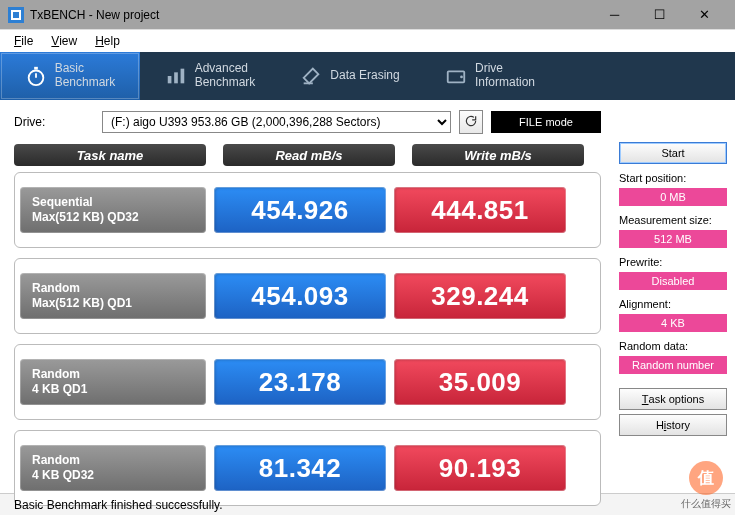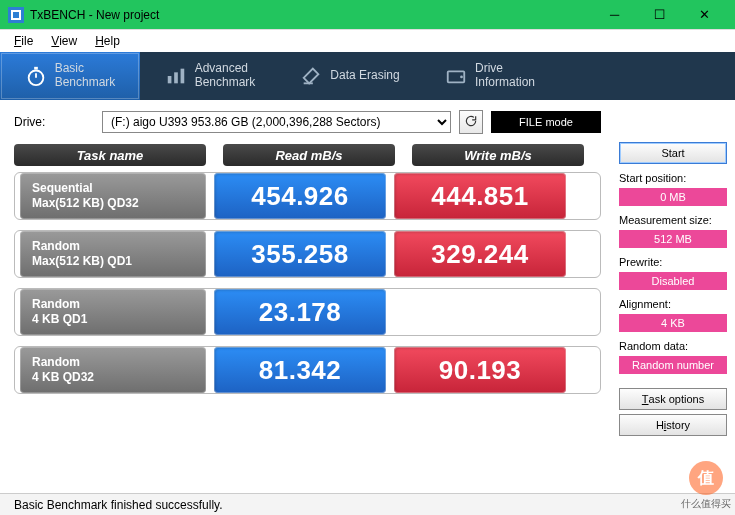--- a/index.html
+++ b/index.html
@@ -1,17 +1,17 @@
 <!DOCTYPE html>
 <html><head>
 <meta charset="utf-8">
 <style>
 * { box-sizing: border-box; margin: 0; padding: 0; font-family: "Segoe UI", Tahoma, sans-serif; }
 body { width: 735px; height: 515px; background: #fff; font-size: 12px; overflow: hidden; }
-.titlebar { height: 30px; background: #22c55e; display: flex; align-items: center; padding: 0 8px; border-bottom: 1px solid #ddd; }
+.titlebar { height: 30px; background: #a3a3a3; display: flex; align-items: center; padding: 0 8px; border-bottom: 1px solid #ddd; }
 .titlebar .icon { width: 16px; height: 16px; margin-right: 6px; }
 .titlebar .txt { flex: 1; font-size: 12px; }
 .titlebar .btn { width: 45px; height: 28px; display: flex; align-items: center; justify-content: center; font-size: 13px; }
 .menubar { height: 22px; display: flex; align-items: center; padding: 0 6px; font-size: 12px; gap: 2px; }
 .menubar span { padding: 2px 8px; }
 .menubar u { text-decoration: underline; }
 .tabbar { height: 48px; background: #20374d; display: flex; }
 .tab { flex: 0 0 140px; display: flex; align-items: center; justify-content: center; gap: 8px; color: #d0d8e0; font-size: 12px; position: relative; }
 .tab.active { background: linear-gradient(#2c7bd9, #1e5fa8); }
 .tab.active::before { content:""; position:absolute; inset:1px; border:1px solid rgba(255,255,255,.25); pointer-events:none; }
@@ -21,21 +21,21 @@
 .main { flex: 1; padding: 10px 14px 6px 14px; }
 .side { width: 120px; padding: 10px 8px 6px 4px; display:flex; flex-direction:column; gap:4px; }
 .driverow { display:flex; align-items:center; gap:8px; margin-bottom:10px; }
 .driverow .lbl { width: 80px; font-size:12px; }
 .driverow select { flex:1; height:22px; font-size:12px; border:1px solid #888; background:#fff; padding:0 4px; }
 .sqbtn { width:24px; height:24px; border:1px solid #888; background:linear-gradient(#fdfdfd,#e8e8e8); display:flex; align-items:center; justify-content:center; }
 .filemode { width:110px; height:22px; background:#000; color:#fff; font-size:11px; display:flex; align-items:center; justify-content:center; border:1px solid #000; }
 .hdrrow { display:flex; gap:17px; margin-bottom:6px; }
 .hdrcell { border-radius:4px; background:linear-gradient(#4a4a4a,#2a2a2a); color:#fff; font-style:italic; font-weight:600; font-size:13px; height:22px; display:flex; align-items:center; justify-content:center; }
 .hdrcell.tn { width:192px; } .hdrcell.rw { width:172px; }
-.benchrow { display:flex; gap:8px; margin-bottom:10px; border:1px solid #bbb; border-radius:6px; padding:0 5px; background:#fff; }
+.benchrow { display:flex; gap:8px; margin-bottom:10px; border:1px solid #bbb; border-radius:6px; padding:14px 5px; background:#fff; }
 .task { width:186px; border-radius:4px; background:linear-gradient(#9a9a9a,#6e6e6e); color:#fff; padding:8px 12px; font-size:12px; font-weight:600; line-height:1.25; box-shadow: inset 0 0 0 1px rgba(255,255,255,.25); }
 .val { width:172px; border-radius:4px; display:flex; align-items:center; justify-content:center; font-family: "Arial Black", Arial, sans-serif; font-weight:900; letter-spacing:.5px; font-size:26px; color:#fff; box-shadow: inset 0 0 0 1px rgba(255,255,255,.3), inset 1px 1px 3px rgba(0,0,0,.25); }
 .val.read { background: linear-gradient(#2c8df5,#1d62c3); }
 .val.write { background: linear-gradient(#f24a5e,#c72439); }
 .side .btn { height:22px; border:1px solid #888; background:linear-gradient(#fdfdfd,#e3e3e3); font-size:11px; display:flex; align-items:center; justify-content:center; }
 .side .btn.active { border:1px solid #3a7bd5; box-shadow: inset 0 0 0 1px #9ecbff; }
 .side .slbl { font-size:11px; margin-top:4px; }
 .side .black { height:18px; background:#ec4899; color:#fff; font-size:11px; display:flex; align-items:center; justify-content:center; }
 .statusbar { height:22px; border-top:1px solid #ccc; padding:0 14px; display:flex; align-items:center; font-size:12px; background:#f4f4f4; }
 .watermark { position:absolute; right:4px; bottom:4px; opacity:.6; font-size:10px; display:flex; flex-direction:column; align-items:center; gap:2px; }
@@ -127,26 +127,27 @@
       <div class="hdrcell rw">Write mB/s</div>
     </div>
 
     <div class="benchrow">
       <div class="task"><span>Sequential</span><br><span>Max(512 KB) QD32</span></div>
       <div class="val read">454.926</div>
       <div class="val write">444.851</div>
     </div>
     <div class="benchrow">
       <div class="task"><span>Random</span><br><span>Max(512 KB) QD1</span></div>
-      <div class="val read">355.258</div>
+      <div class="val read">454.093</div>
       <div class="val write">329.244</div>
     </div>
     <div class="benchrow">
       <div class="task"><span>Random</span><br><span>4 KB QD1</span></div>
       <div class="val read">23.178</div>
+      <div class="val write">35.009</div>
     </div>
     <div class="benchrow">
       <div class="task"><span>Random</span><br><span>4 KB QD32</span></div>
       <div class="val read">81.342</div>
       <div class="val write">90.193</div>
     </div>
   </div>
 
   <div class="side">
     <div style="height:28px"></div>

